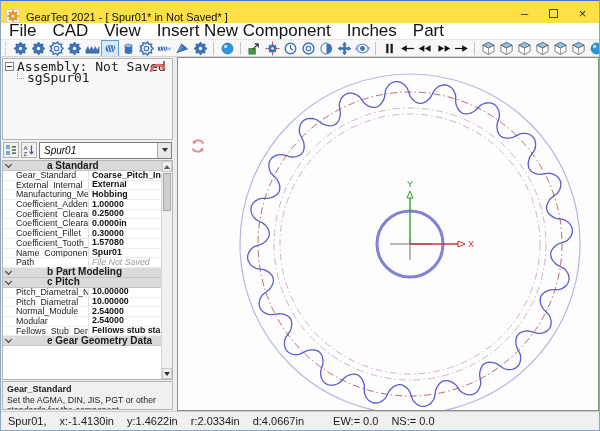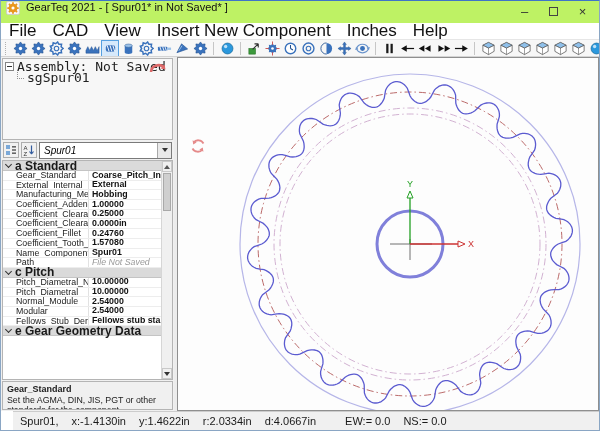--- a/index.html
+++ b/index.html
@@ -1,20 +1,20 @@
 <!DOCTYPE html>
 <html><head>
 <meta charset="utf-8">
 <style>
   html,body{margin:0;padding:0;background:#cfd6dd;}
   *{box-sizing:border-box;}
   .window{width:600px;height:431px;position:relative;background:#ffffff;
     font-family:"Liberation Sans",sans-serif;border:1px solid #8aa6c4;border-top:1px solid #3f74c8;overflow:hidden;}
   
-  .titlebar{height:22px;display:flex;align-items:flex-start;padding:0 2px 0 5px;background:#bef264;}
+  .titlebar{height:22px;display:flex;align-items:flex-end;padding:0 2px 0 5px;background:#fde047;}
   .app-icon{width:14px;height:14px;flex:0 0 auto;}
   .title-text{font-size:11px;color:#111;margin-left:6px;white-space:nowrap;}
   .win-controls{margin-left:auto;display:flex;align-items:center;}
   .win-btn{width:29px;height:20px;display:flex;align-items:center;justify-content:center;
     font-size:13px;color:#333;}
   .max-box{width:9px;height:9px;border:1px solid #444;display:inline-block;}
   
   .menubar{height:16px;display:flex;align-items:center;background:#ffffff;font-size:17px;color:#111;}
   .menu-item{padding:0 8px;white-space:nowrap;}
   
@@ -42,41 +42,41 @@
   .combo{flex:1;height:17px;border:1px solid #7a7a7a;background:#fff;display:flex;align-items:center;
     font-size:10px;font-style:italic;padding-left:4px;overflow:hidden;}
   .combo-arrow{margin-left:auto;width:14px;height:15px;background:#e9e9e9;border-left:1px solid #a8a8a8;
     display:flex;align-items:center;justify-content:center;}
   .tri-down{width:0;height:0;border-left:3.5px solid transparent;border-right:3.5px solid transparent;border-top:4.5px solid #333;}
   .tri-up{width:0;height:0;border-left:3.5px solid transparent;border-right:3.5px solid transparent;border-bottom:4.5px solid #555;}
   
   .prop-grid{height:220px;margin:0 1px;background:#fff;border:1px solid #b4b4b4;position:relative;overflow:hidden;}
   .pg-rows{position:absolute;top:0;left:0;right:11px;bottom:0;overflow:hidden;}
   .pg-cat{height:10px;line-height:10px;background:#dadada;border-bottom:1px solid #c4c4c4;
-    font-size:12px;font-weight:bold;color:#1a1a1a;display:flex;align-items:center;white-space:nowrap;}
+    font-size:10px;font-weight:bold;color:#1a1a1a;display:flex;align-items:center;white-space:nowrap;gap:32px;}
   .chev{width:5px;height:5px;border-left:1px solid #333;border-bottom:1px solid #333;transform:rotate(-45deg);margin:0 4px 2px 3px;flex:0 0 auto;}
   .pg-row{height:9.7px;line-height:9.7px;display:flex;border-bottom:1px solid #ededed;font-size:8.8px;}
   .pg-row .lab{width:86px;flex:0 0 auto;padding-left:13px;color:#222;white-space:nowrap;overflow:hidden;border-right:1px solid #e2e2e2;}
   .pg-row .val{flex:1;font-weight:bold;color:#111;padding-left:3px;white-space:nowrap;overflow:hidden;display:flex;align-items:center;}
   .pg-row .val.muted{font-weight:normal;font-style:italic;color:#9a9a9a;}
   .swatch{display:inline-block;width:13px;height:7px;background:#8c8c8c;border:1px solid #555;margin-right:3px;flex:0 0 auto;}
   .pg-scroll{position:absolute;top:0;right:0;bottom:0;width:11px;background:#f0f0f0;border-left:1px solid #d6d6d6;}
   .pg-sb-btn{position:absolute;left:0;right:0;height:11px;background:#f0f0f0;border:1px solid #c9c9c9;display:flex;align-items:center;justify-content:center;}
   .pg-sb-btn.up{top:0;} .pg-sb-btn.down{bottom:0;}
   .pg-thumb{position:absolute;left:1px;right:1px;top:12px;height:38px;background:#cfcfcf;border:1px solid #a9a9a9;}
   
   .descr{flex:1;margin:1px;background:#f0f0f0;border:1px solid #b4b4b4;padding:2px 4px;font-size:8.8px;color:#222;line-height:10.5px;overflow:hidden;}
   .descr-title{font-weight:bold;font-size:9px;}
   
   .splitter{width:3px;background:#ececec;flex:0 0 auto;}
   .canvas{flex:1;position:relative;background:#fdfdfd;border:1px solid #8f8f8f;overflow:hidden;}
   .canvas svg.main{position:absolute;top:0;left:0;}
   .orbit-float{position:absolute;top:80px;left:12px;width:16px;height:16px;}
   
-  .statusbar{position:absolute;left:12px;right:0;bottom:0;height:19px;background:#f0f0f0;border-top:1px solid #cccccc;
+  .statusbar{position:absolute;left:0;right:0;bottom:0;height:19px;background:#f0f0f0;border-top:1px solid #cccccc;
     display:flex;align-items:center;font-size:11px;color:#1a1a1a;padding-left:7px;}
   .sb-item{margin-right:13px;white-space:nowrap;}
   .sb-item.gap{margin-left:16px;}
   svg text{font-family:"Liberation Sans",sans-serif;}
 </style>
 </head>
 <body>
 
 <div class="window">
 
@@ -100,21 +100,21 @@
       <span class="win-btn">×</span>
     </div>
   </div>
 
   <div class="menubar">
       <span class="menu-item">File</span>
       <span class="menu-item">CAD</span>
       <span class="menu-item">View</span>
       <span class="menu-item">Insert New Component</span>
       <span class="menu-item">Inches</span>
-      <span class="menu-item">Help</span>
+      <span class="menu-item">Part</span>
     </div>
 
   <div class="toolbar">
       <span class="tb-handle"></span>
       <span class="tb-btn">
         <svg viewBox="0 0 16 16" width="15" height="15">
           <path d="M15.0,8.0L12.5,9.9L12.9,12.9L9.9,12.5L8.0,15.0L6.1,12.5L3.1,12.9L3.5,9.9L1.0,8.0L3.5,6.1L3.1,3.1L6.1,3.5L8.0,1.0L9.9,3.5L12.9,3.1L12.5,6.1Z" fill="#3a72bc" stroke="#1e4e8e" stroke-width="0.6"></path>
           <circle cx="8" cy="8" r="1.8" fill="#fff"></circle>
         </svg>
       </span>
@@ -384,33 +384,37 @@
             <div class="pg-row">
               <span class="lab">Coefficient_Clearanc</span>
               <span class="val">0.25000</span>
             </div>
             <div class="pg-row">
               <span class="lab">Coefficient_Clearanc</span>
               <span class="val">0.0000in</span>
             </div>
             <div class="pg-row">
               <span class="lab">Coefficient_Fillet</span>
-              <span class="val">0.24760</span>
+              <span class="val">0.30000</span>
             </div>
             <div class="pg-row">
               <span class="lab">Coefficient_Tooth_Tr</span>
               <span class="val">1.57080</span>
             </div>
             <div class="pg-row">
               <span class="lab">Name_Component</span>
               <span class="val">Spur01</span>
             </div>
             <div class="pg-row">
               <span class="lab">Path</span>
               <span class="val muted">File Not Saved</span>
+            </div>
+            <div class="pg-cat">
+              <span class="chev"></span>
+              <span>b Part Modeling</span>
             </div>
             <div class="pg-cat">
               <span class="chev"></span>
               <span>c Pitch</span>
             </div>
             <div class="pg-row">
               <span class="lab">Pitch_Diametral_Norr</span>
               <span class="val">10.00000</span>
             </div>
             <div class="pg-row">

